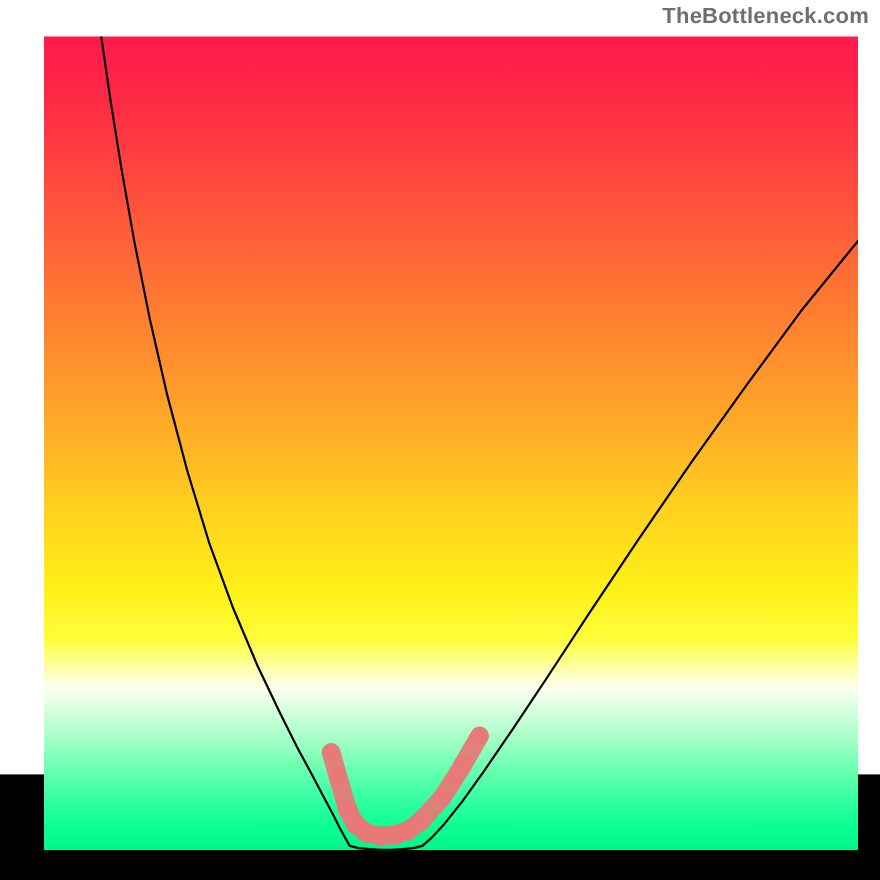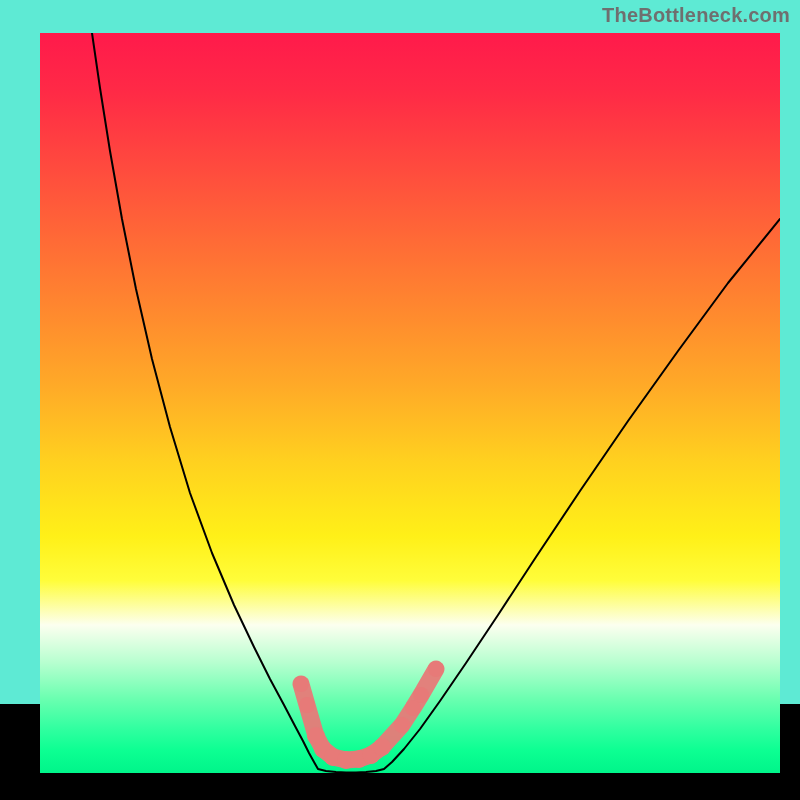--- a/index.html
+++ b/index.html
@@ -10,21 +10,21 @@
     background: #000;
     overflow: hidden;
     font-family: Arial, Helvetica, sans-serif;
   }
   .frame {
     position: absolute;
     top: 0;
     left: 0;
     width: 800px;
     height: 704px;
-    background: #5eead4;
+    background: #ffffff;
   }
   .watermark {
     position: absolute;
     top: 4px;
     right: 10px;
     color: #6f6f6f;
     font-size: 20px;
     font-weight: 600;
     letter-spacing: 0.2px;
     z-index: 50;

